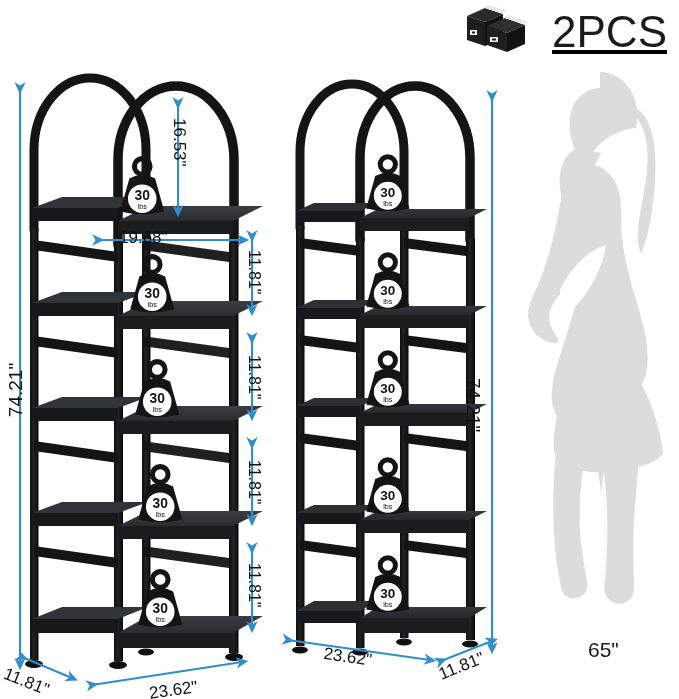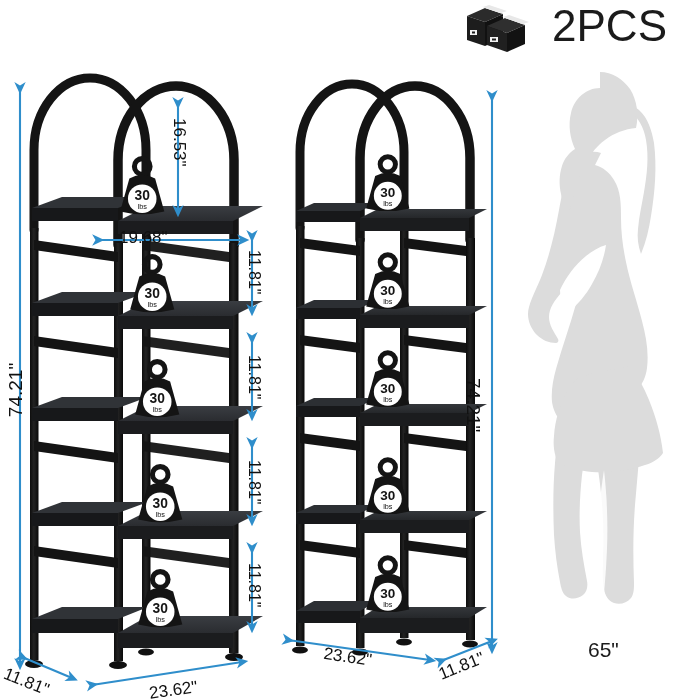--- a/index.html
+++ b/index.html
@@ -18,22 +18,23 @@
     position: absolute; inset: 0;
     width: 679px; height: 699px;
   }
   svg#scene { position: absolute; left: 0; top: 0; }
 
   
   #pcs-badge {
     position: absolute;
     right: 12px; top: 4px;
     display: flex;
-    align-items: flex-start;
+    align-items: flex-end;
     gap: 19px;
+    text-decoration: underline;
   }
   #pcs-label {
     font-family: "Liberation Sans", sans-serif;
     font-size: 44px;
     font-weight: 400;
     color: #1b1b1b;
     letter-spacing: 0px;
     line-height: 1;
   }
 

